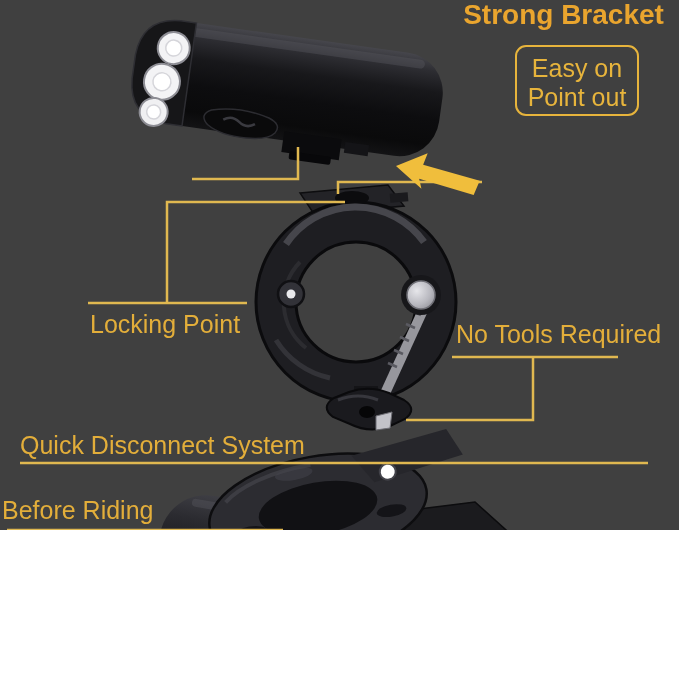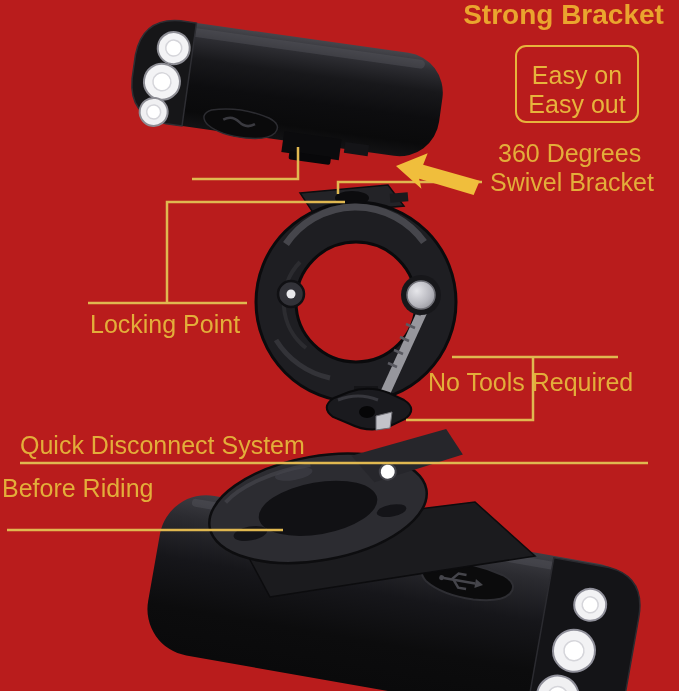--- a/index.html
+++ b/index.html
@@ -1,19 +1,19 @@
 <!DOCTYPE html>
 <html><head>
 <meta charset="utf-8">
 <style>
   html,body{margin:0;padding:0;background:#ffffff;}
   #stage{
     position:relative;
-    width:679px;height:691px;
-    background:#b91c1c;
+    width:679px;height:530px;
+    background:#404040;
     overflow:hidden;
     font-family:"Liberation Sans", sans-serif;
   }
   #scene-svg{position:absolute;left:0;top:0;width:679px;height:693px;}
   .lbl{
     position:absolute;
     color:#E3AE3A;
     font-size:25px;
     line-height:26px;
     white-space:nowrap;
@@ -27,31 +27,31 @@
     font-weight:700;
   }
   #easy-box{
     position:absolute;
     left:515px;top:45px;width:120px;
     border:2px solid #E7B43C;
     border-radius:11px;
     color:#E7B43C;
     font-size:25px;line-height:29px;
     text-align:center;
-    padding:14px 0 2px 0;
+    padding:7px 0 2px 0;
     white-space:nowrap;
   }
   #locking-hole{left:35px;top:163px;}
   #swivel-label{left:490px;top:139px;line-height:29px;}
   #swivel-label .l1{padding-left:8px;}
   #locking-point{left:90px;top:311px;text-align:center;}
-  #no-tools{left:428px;top:321px;margin-top:48px;}
+  #no-tools{left:456px;top:321px;}
   #quick-disconnect{left:20px;top:432px;}
   #locking-it-1{left:24px;top:470px;}
-  #locking-it-2{left:2px;top:475px;}
+  #locking-it-2{left:2px;top:497px;}
 </style>
 </head>
 <body>
 
 <div id="stage">
 
   <svg id="scene-svg" viewBox="0 0 679 693" aria-hidden="true">
     <defs>
       <linearGradient id="gBody" x1="0" y1="0" x2="0" y2="1">
         <stop offset="0" stop-color="#46464c"></stop>
@@ -199,28 +199,24 @@
 
     <g transform="translate(396,166) rotate(10)">
       <polygon points="0,0 29,-18 26.5,-6 85,0 81.5,15 25,8.5 29,18" fill="#F0BE3C"></polygon>
     </g>
   </svg>
 
   <div id="heading" class="lbl">Strong Bracket</div>
 
   <div id="easy-box">
     <div>Easy on</div>
-    <div>Easy out</div>
+    <div>Point out</div>
   </div>
 
 
-  <div id="swivel-label" class="lbl">
-    <div class="l1">360 Degrees</div>
-    <div>Swivel Bracket</div>
-  </div>
 
   <div id="locking-point" class="lbl">Locking Point</div>
 
   <div id="no-tools" class="lbl">No Tools Required</div>
 
   <div id="quick-disconnect" class="lbl">Quick Disconnect System</div>
 
   <div id="locking-it-2" class="lbl">Before Riding</div>
 
 </div>

